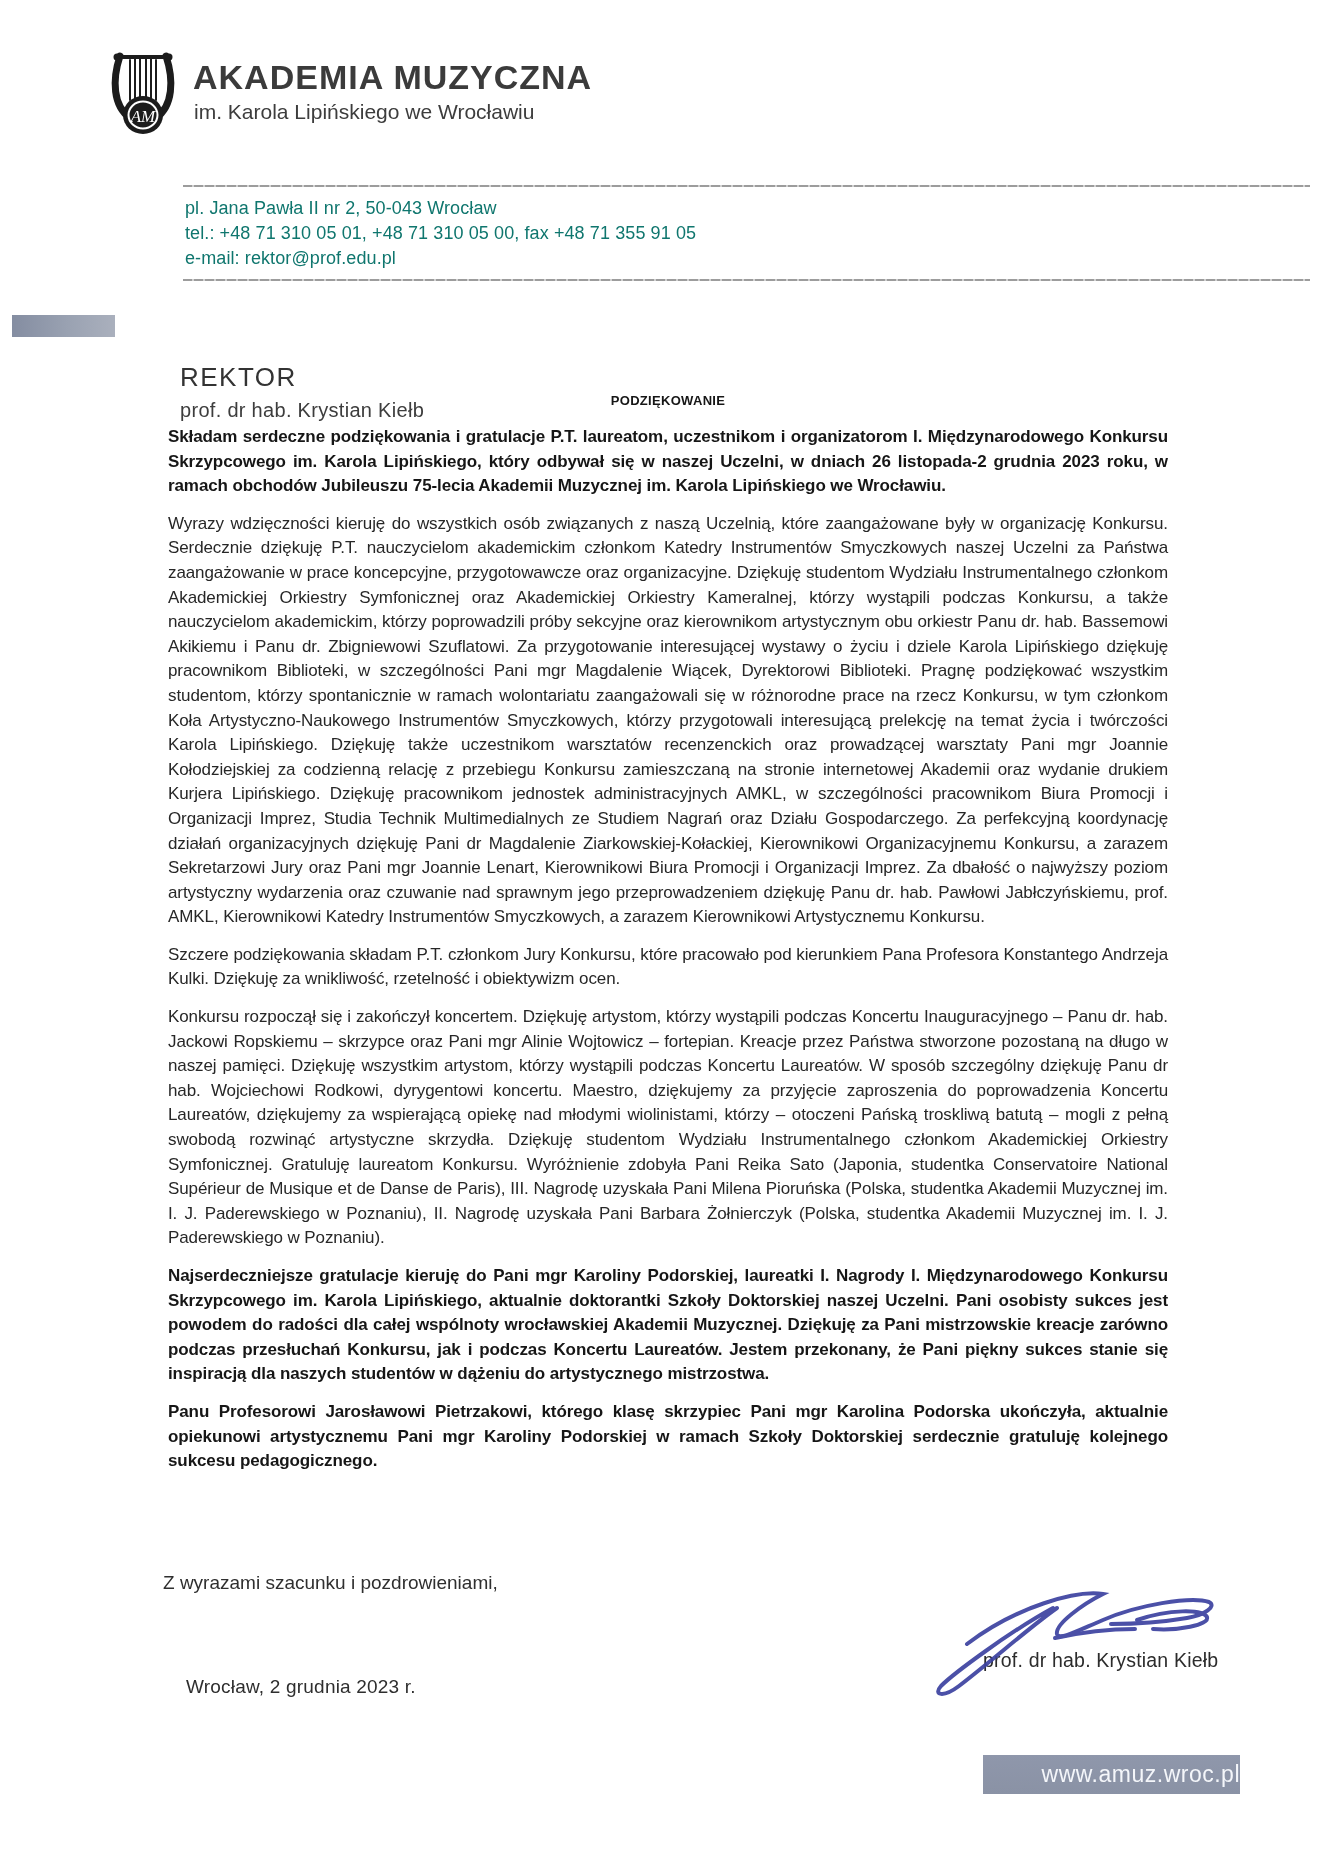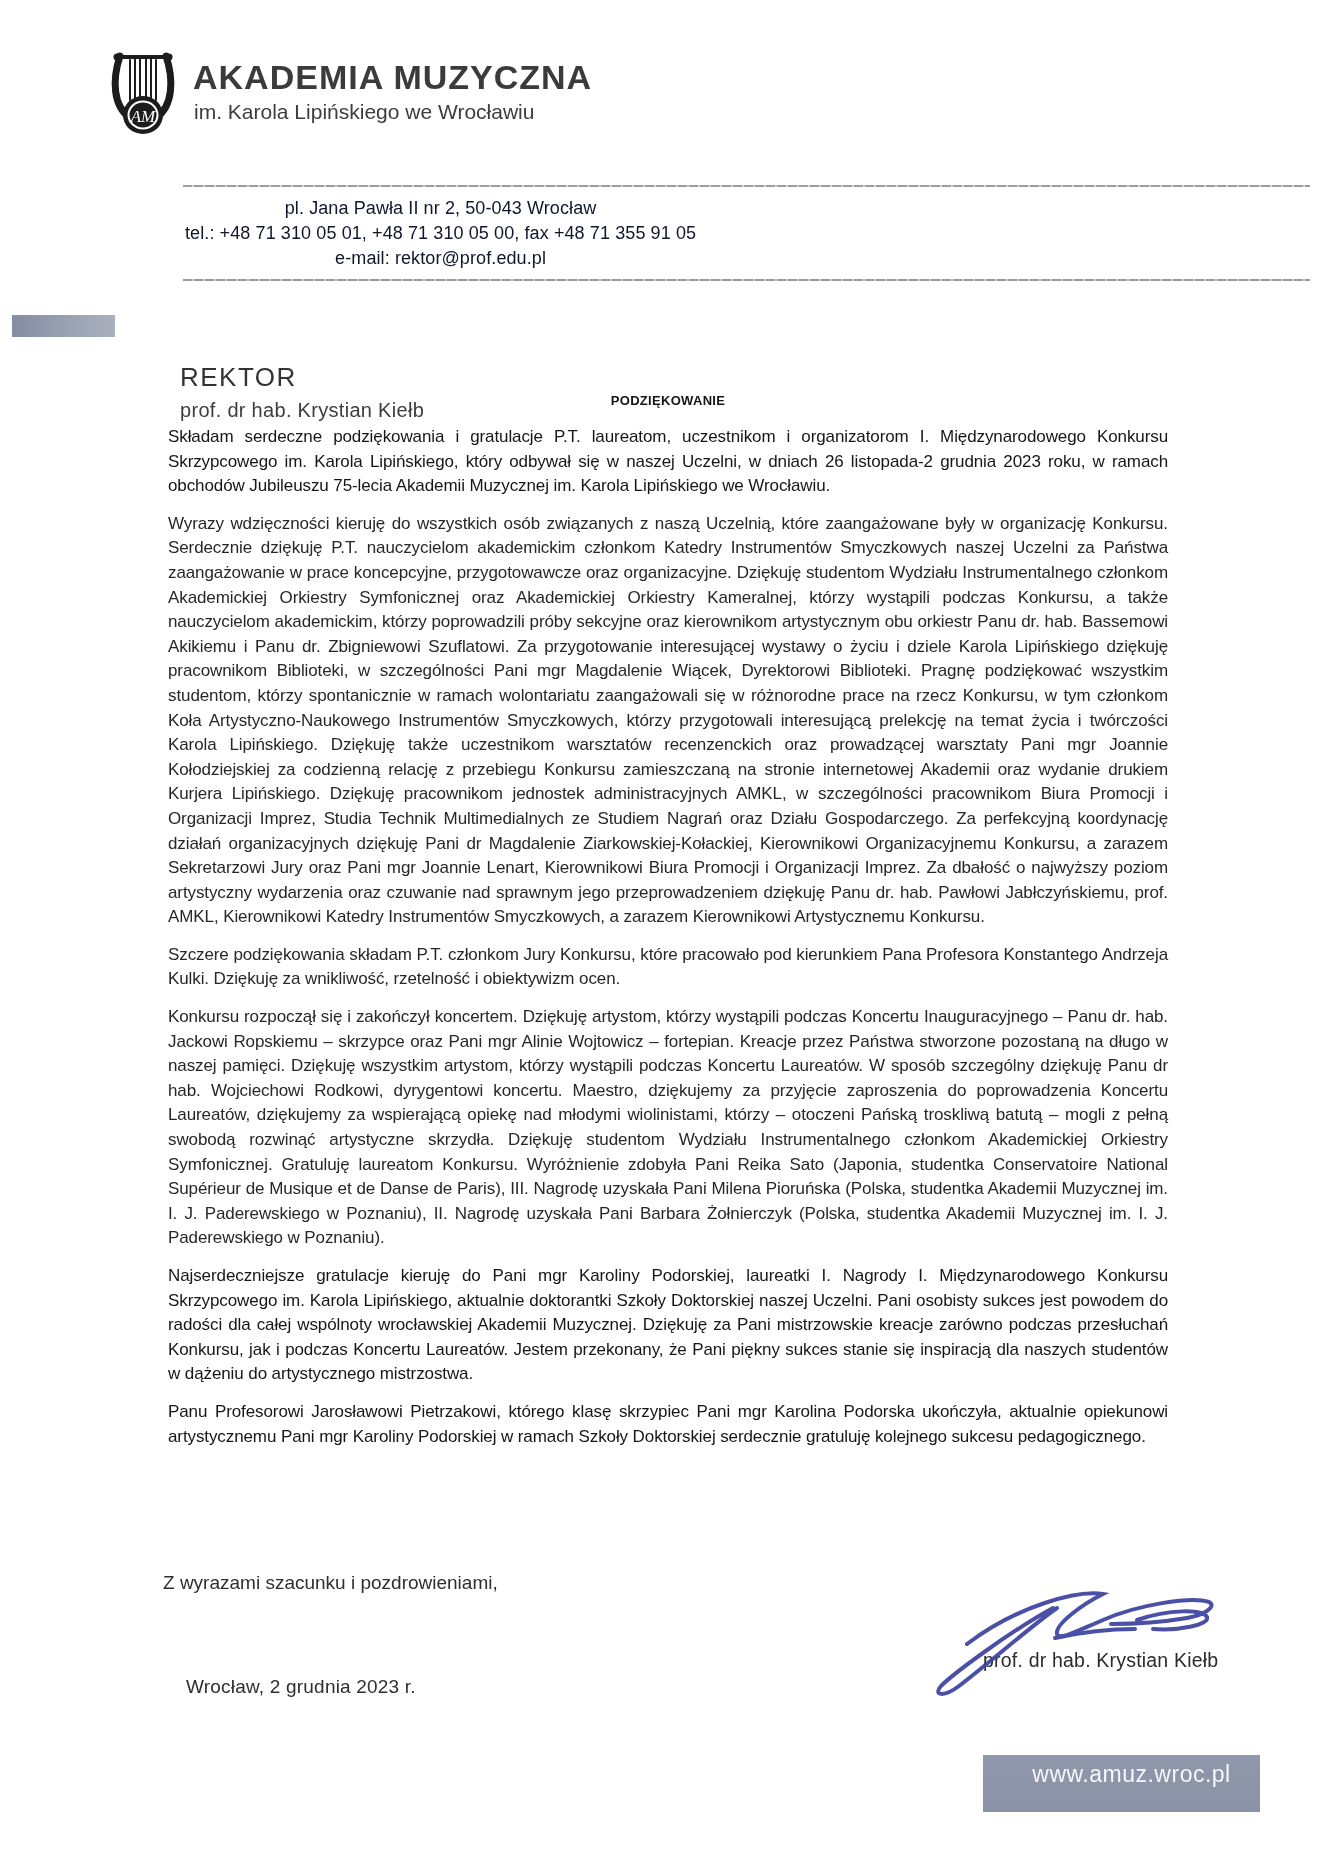--- a/index.html
+++ b/index.html
@@ -24,21 +24,21 @@
   }
   .rule{
     position:absolute;left:183px;width:1127px;height:2px;
     background:repeating-linear-gradient(90deg,#8b8b8b 0px,#8b8b8b 9px,#c9c9c9 9px,#c9c9c9 11px);
     opacity:.85;
   }
   .rule-1{top:185px;}
   .rule-2{top:279px;}
   .contact{
     position:absolute;left:185px;top:196px;
-    font-size:18px;line-height:25px;color:#0f172a;letter-spacing:.1px;text-align:center;
+    font-size:18px;line-height:25px;color:#0f766e;letter-spacing:.1px;
   }
   .smudge{
     position:absolute;left:12px;top:315px;width:103px;height:22px;
     background:linear-gradient(90deg,#848da1,#9aa2b2 55%,#aab0bd);
     filter:blur(.6px);
   }
   .sender{position:absolute;left:180px;top:314px;color:#2e2e2e;margin-top:48px;}
   .sender-role{font-size:26px;letter-spacing:1.5px;line-height:30px;color:#333;}
   .sender-name{font-size:20px;line-height:26px;color:#3d3d3d;margin-top:5px;letter-spacing:.3px;}
   
@@ -46,43 +46,42 @@
   .doc-title{
     text-align:center;font-size:13px;font-weight:bold;color:#161616;
     letter-spacing:.3px;margin:0 0 17px 0;
   }
   .para{
     margin:0 0 13px 0;
     font-size:17px;line-height:24.6px;
     text-align:justify;letter-spacing:-0.1px;
     color:#272727;
   }
-  .para.bold{font-weight:normal;color:#161616;}
+  .para.bold{font-weight:bold;color:#161616;}
   .para .it{}
   
   .salutation{
     position:absolute;left:163px;top:1572px;width:1054px;
     text-align:left;font-size:19px;color:#2f2f2f;
   }
   .signature{position:absolute;left:905px;top:1578px;width:330px;height:125px;z-index:3;}
   .signer-name{
     position:absolute;left:983px;top:1649px;z-index:2;
     font-size:19.5px;color:#2c2c2c;letter-spacing:.2px;
   }
   .dateline{
     position:absolute;left:186px;top:1676px;
     font-size:19px;color:#2e2e2e;letter-spacing:.2px;
   }
   
   .footer-bar{
-    position:absolute;left:983px;top:1755px;width:257px;height:57px;
+    position:absolute;left:983px;top:1755px;width:257px;height:39px;
     background:linear-gradient(180deg,#8f97ab,#8a92a5);
-    color:#f4f6fa;font-size:23px;line-height:39px;text-align:center;
+    color:#f4f6fa;font-size:23px;line-height:39px;text-align:right;
     letter-spacing:.5px;
-    padding-left:20px;
   }
 </style>
 </head>
 <body>
 
 <div class="page">
 
   <div class="logo">
     <svg viewBox="0 0 66 90" width="66" height="90">
       <g fill="none" stroke="#1c1c1c" stroke-linecap="round">

